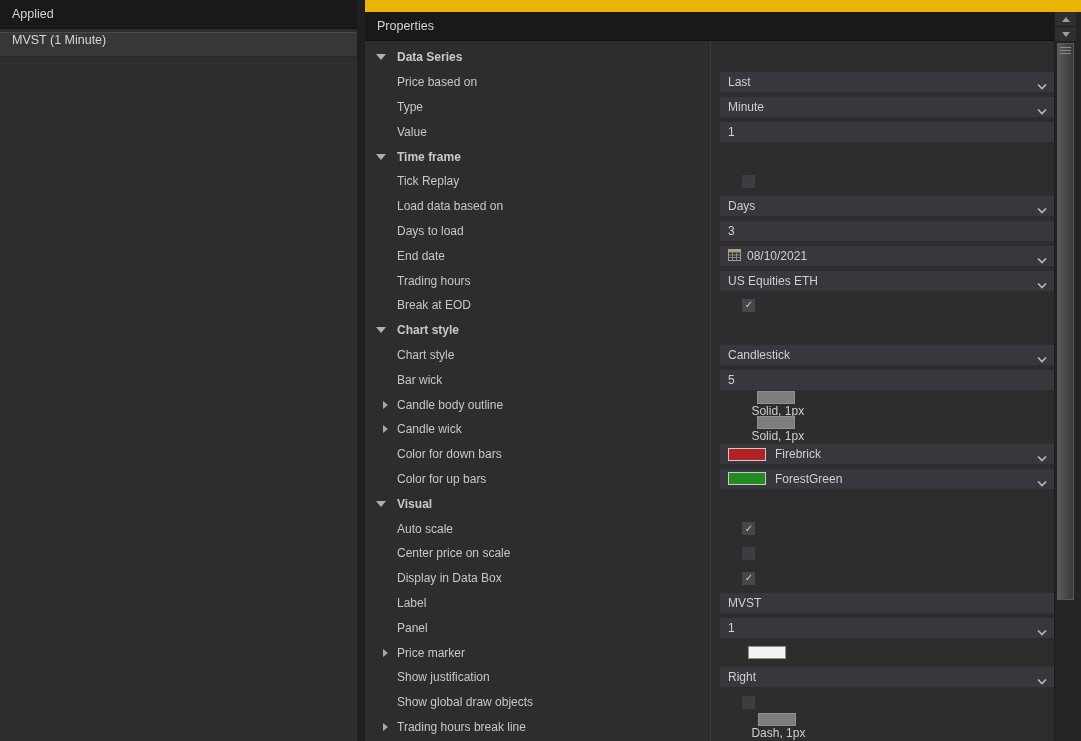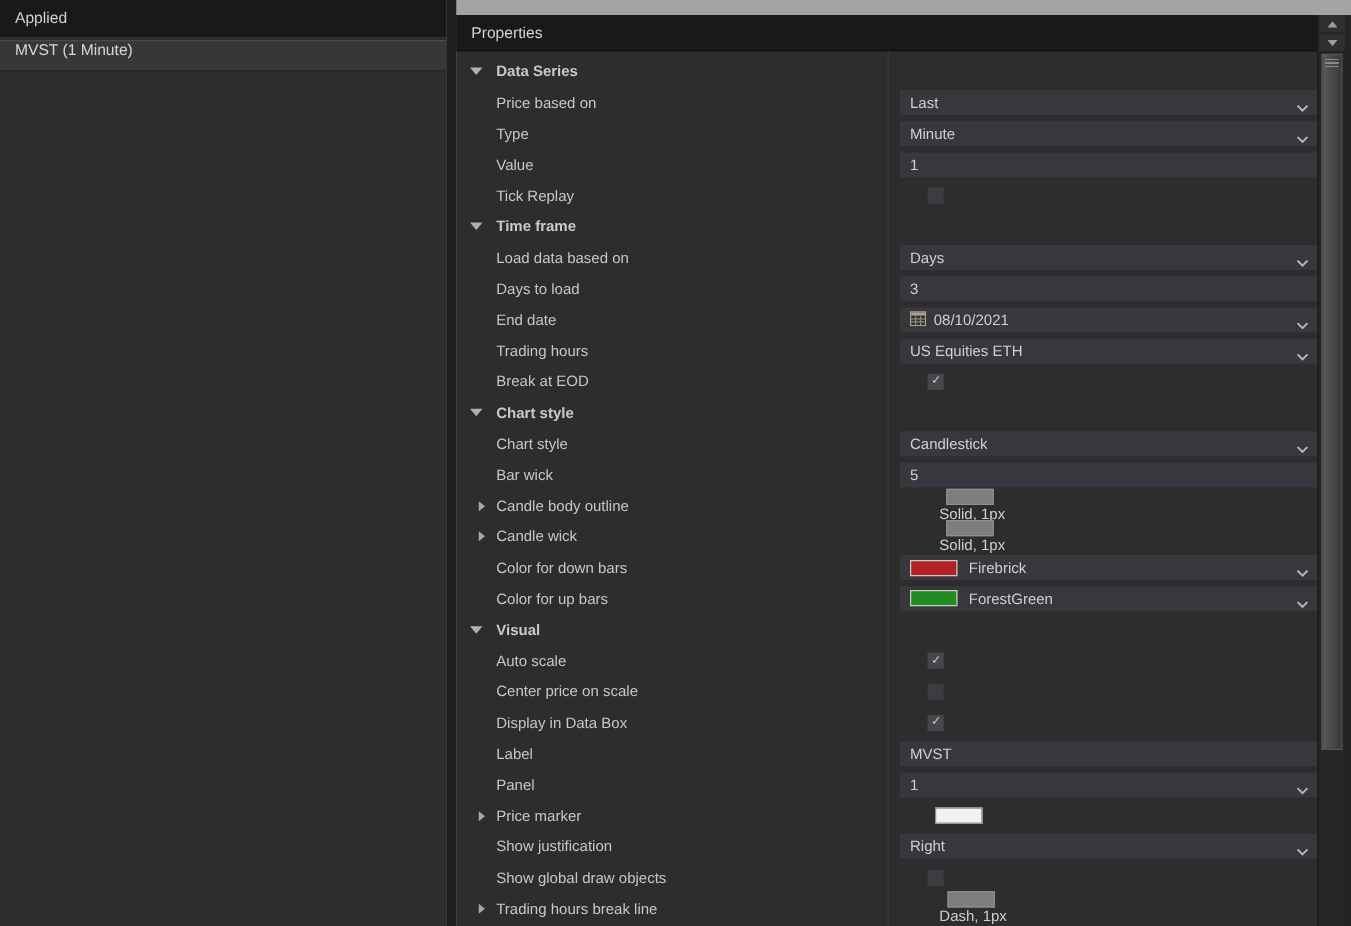--- a/index.html
+++ b/index.html
@@ -1,20 +1,20 @@
 <!DOCTYPE html>
 <html><head>
 <meta charset="utf-8">
 <style>
   * { margin:0; padding:0; box-sizing:border-box; }
   html,body { background:#1a1a1a; }
   body { font-family:"Liberation Sans","DejaVu Sans",sans-serif; }
   #app {
     position:relative; width:1081px; height:741px;
-    background:#a3a3a3; overflow:hidden;
+    background:#eab308; overflow:hidden;
     color:#c7c7c7; font-size:12px;
   }
   
   .left-panel { position:absolute; left:0; top:0; width:357px; height:741px; background:#2d2d2d; }
   .panel-gap  { position:absolute; left:357px; top:0; width:8px; height:741px; background:#1f1f1f; }
   .right-panel{ position:absolute; left:365px; top:12px; width:716px; height:741px; background:#2d2d2d; }
 
   .panel-header {
     height:29px; background:#191919; border-bottom:1px solid #111;
     display:flex; align-items:center; padding-left:12px;
@@ -148,29 +148,29 @@
             </div>
           </div>
           <div class="prow">
             <div class="plabel"><span>Value</span></div>
             <div class="pfield">
               <div class="field-box">
                 <span>1</span>
               </div>
             </div>
           </div>
-          <div class="prow">
-            <div class="plabel"><span>Tick Replay</span></div>
-            <div class="pfield">
-              <div class="checkbox"></div>
-            </div>
-          </div>
           <div class="prow section">
             <div class="plabel"><span class="tri-down"></span><span>Time frame</span></div>
             <div class="pfield"></div>
+          </div>
+          <div class="prow">
+            <div class="plabel"><span>Tick Replay</span></div>
+            <div class="pfield">
+              <div class="checkbox"></div>
+            </div>
           </div>
           <div class="prow">
             <div class="plabel"><span>Load data based on</span></div>
             <div class="pfield">
               <div class="field-box combo">
                 <span>Days</span>
                 <span class="chev"><svg width="10" height="6" viewBox="0 0 10 6">
                     <path d="M1 0.5 L5 4.5 L9 0.5" stroke="#b8b8b8" stroke-width="1.6" fill="none"></path>
                   </svg></span>
               </div>

